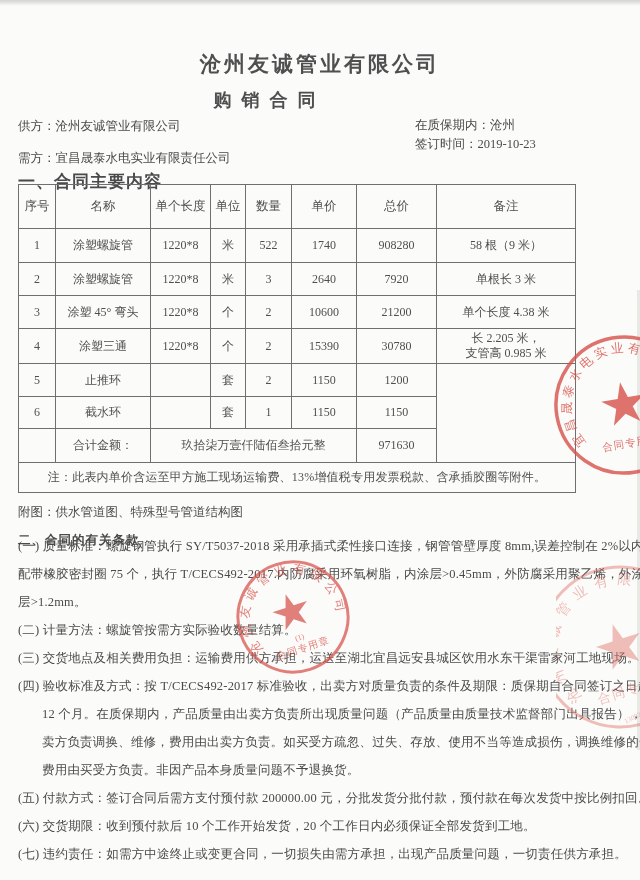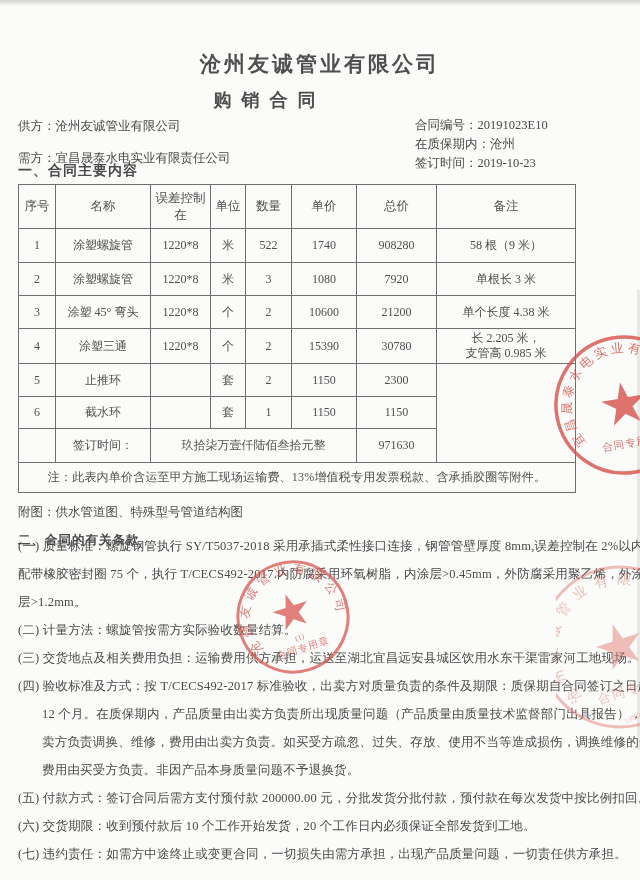--- a/index.html
+++ b/index.html
@@ -26,21 +26,21 @@
     position:absolute;left:0;top:50px;width:640px;text-align:center;
     font-size:21px;font-weight:bold;letter-spacing:3px;color:#4f4f4f;
   }
   .title-doc{
     position:absolute;left:0;top:88px;width:539px;text-align:center;
     font-size:18px;font-weight:bold;letter-spacing:10px;color:#4f4f4f;
   }
   .meta-left-1{position:absolute;left:18px;top:118px;font-size:12.5px;white-space:nowrap;}
   .meta-left-2{position:absolute;left:18px;top:150px;font-size:12.5px;white-space:nowrap;text-align:right;}
   .meta-right{position:absolute;left:415px;top:116px;font-size:12.5px;line-height:19px;white-space:nowrap;}
-  .sec1-head{position:absolute;left:18px;top:162px;font-size:14px;font-weight:bold;letter-spacing:1px;}
+  .sec1-head{position:absolute;left:18px;top:170px;font-size:17px;font-weight:bold;letter-spacing:1px;}
   table.items{
     position:absolute;left:18px;top:184px;width:557px;
     border-collapse:collapse;table-layout:fixed;
     font-size:12px;color:#4f4f4f;
   }
   table.items td,table.items th{
     border:1px solid #6f6f6f;
     text-align:center;vertical-align:middle;
     padding:1px 2px;font-weight:normal;
     overflow:hidden;
@@ -64,21 +64,20 @@
 <div class="page">
   <div class="scan-top"></div>
   <div class="scan-right"></div>
 
   <div class="title-company">沧州友诚管业有限公司</div>
   <div class="title-doc">购销合同</div>
 
   <div class="meta-left-1">供方：沧州友诚管业有限公司</div>
   <div class="meta-left-2">需方：宜昌晟泰水电实业有限责任公司</div>
   <div class="meta-right">
-    <div>合同编号：20191023E10</div>
     <div>在质保期内：沧州</div>
     <div>签订时间：2019-10-23</div>
   </div>
 
   <div class="sec1-head">一、合同主要内容</div>
 
   <table class="items">
     <colgroup>
       <col style="width:37px">
         <col style="width:95px">
@@ -86,21 +85,21 @@
         <col style="width:35px">
       <col style="width:46px">
         <col style="width:65px">
         <col style="width:80px">
         <col style="width:139px">
     </colgroup>
     <tbody>
         <tr style="height:44px">
       <th>序号</th>
       <th>名称</th>
-      <th>误差控制在</th>
+      <th>单个长度</th>
       <th>单位</th>
       <th>数量</th>
       <th>单价</th>
       <th>总价</th>
       <th>备注</th>
     </tr>
     <tr style="height:34px">
       <td>1</td>
       <td>涂塑螺旋管</td>
       <td>1220*8</td>
@@ -109,21 +108,21 @@
       <td>1740</td>
       <td>908280</td>
       <td>58 根（9 米）</td>
     </tr>
     <tr style="height:33px">
       <td>2</td>
       <td>涂塑螺旋管</td>
       <td>1220*8</td>
       <td>米</td>
       <td>3</td>
-      <td>1080</td>
+      <td>2640</td>
       <td>7920</td>
       <td>单根长 3 米</td>
     </tr>
     <tr style="height:33px">
       <td>3</td>
       <td>涂塑 45° 弯头</td>
       <td>1220*8</td>
       <td>个</td>
       <td>2</td>
       <td>10600</td>
@@ -143,35 +142,35 @@
         <div class="rk2">支管高 0.985 米</div>
       </td>
     </tr>
     <tr style="height:33px">
       <td>5</td>
       <td>止推环</td>
       <td></td>
       <td>套</td>
       <td>2</td>
       <td>1150</td>
-      <td>2300</td>
+      <td>1200</td>
       <td rowspan="3"></td>
     </tr>
     <tr style="height:32px">
       <td>6</td>
       <td>截水环</td>
       <td></td>
       <td>套</td>
       <td>1</td>
       <td>1150</td>
       <td>1150</td>
     </tr>
     <tr style="height:34px">
       <td></td>
-      <td>签订时间：</td>
+      <td>合计金额：</td>
       <td colspan="4">玖拾柒万壹仟陆佰叁拾元整</td>
       <td>971630</td>
     </tr>
     <tr style="height:30px">
       <td colspan="8" class="note-cell">注：此表内单价含运至甲方施工现场运输费、13%增值税专用发票税款、含承插胶圈等附件。</td>
     </tr>
   </tbody>
     </table>
 
   <div class="attachment">附图：供水管道图、特殊型号管道结构图</div>

